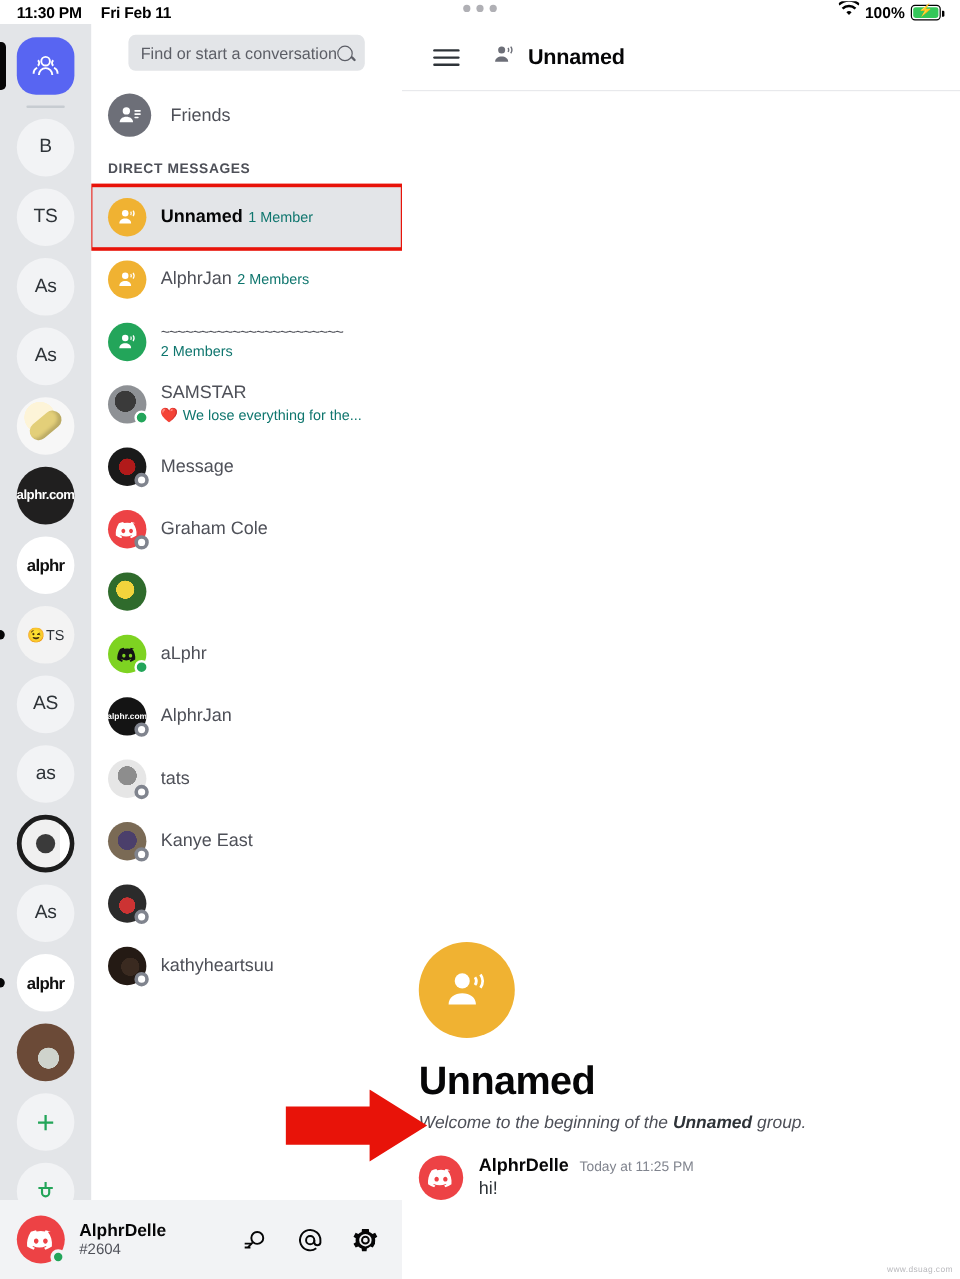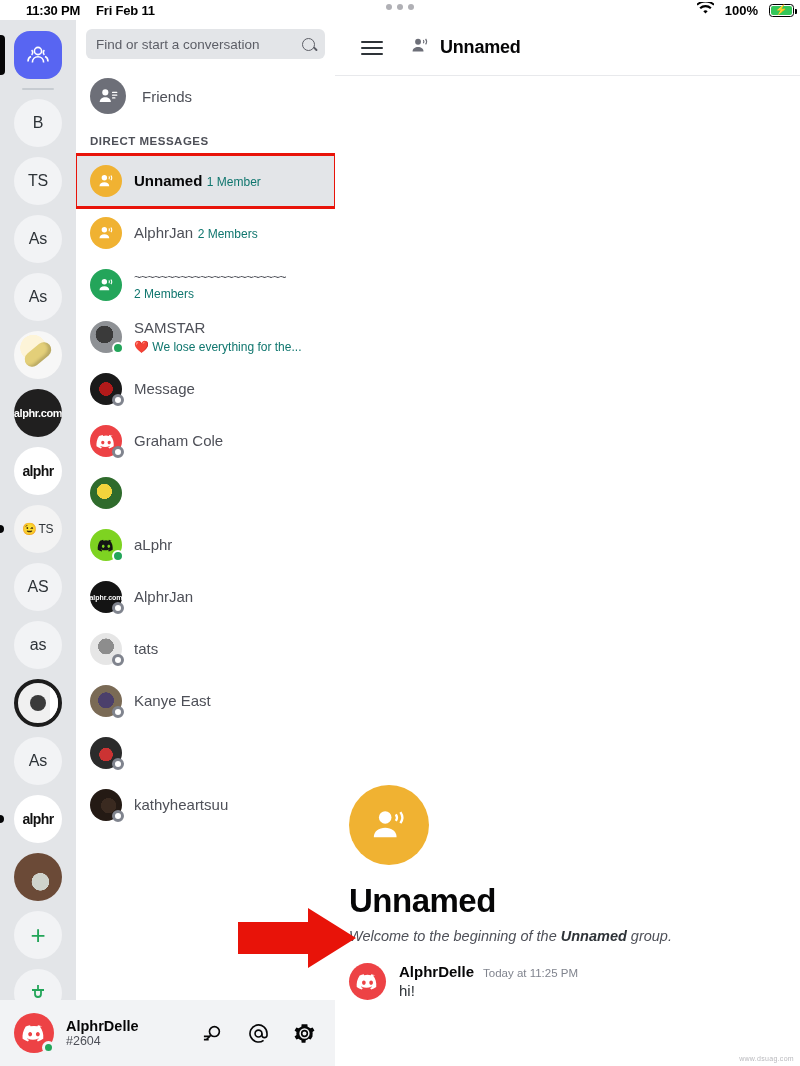--- a/index.html
+++ b/index.html
@@ -9,25 +9,24 @@
     background:#ffffff;
     overflow:hidden;
     position:relative;
   }
 
   
   #status-bar{
     position:absolute; top:0; left:0; width:800px; height:20px;
     display:flex; align-items:center; z-index:40;
     background:#ffffff;
-    padding-left:12px;
   }
   .sb-time{ font-size:13px; font-weight:700; color:#000; margin-left:14px; letter-spacing:-0.2px;}
   .sb-date{ font-size:13px; font-weight:700; color:#000; margin-left:16px; letter-spacing:-0.2px;}
-  .sb-right{ margin-left:auto; display:flex; align-items:center; gap:11px; margin-right:6px;}
+  .sb-right{ margin-left:auto; display:flex; align-items:center; gap:5px; margin-right:16px;}
   .sb-pct{ font-size:13px; font-weight:600; color:#000;}
   .batt{ width:25px; height:13px; border:1.5px solid #000; border-radius:3.5px; position:relative; display:flex; align-items:center; justify-content:center;}
   .batt::after{content:""; position:absolute; right:-3.5px; top:4px; width:2px; height:5px; background:#000; border-radius:0 1px 1px 0;}
   .batt-fill{ position:absolute; left:1px; top:1px; bottom:1px; right:1px; background:#34C759; border-radius:2px;}
   .bolt{ position:relative; z-index:2; color:#fff; font-size:10px; line-height:1;}
   .dots-handle{ position:absolute; left:0; right:0; top:4px; display:flex; justify-content:center; gap:5px; }
   .dots-handle i{ width:6px;height:6px;border-radius:50%;background:#b0b0b5; display:block;}
 
   
   #server-rail{
@@ -56,21 +55,21 @@
   .art-alphrlight{background:#fff;color:#111;font-size:14px;font-weight:700;letter-spacing:-0.6px;}
   .art-emoji{background:#f3f3f3;font-size:12px;display:flex;gap:1px;align-items:center;}
   .art-target{background:#f0f0f0;position:relative;border:4px solid #1c1c1c;}
   .art-target::after{content:"";position:absolute;width:16px;height:16px;border-radius:50%;background:#3a3a3a;left:50%;top:50%;transform:translate(-50%,-50%);}
   .art-target::before{content:"";position:absolute;right:-4px;top:-4px;bottom:-4px;width:12px;background:#fff;border-radius:0 24px 24px 0;}
   .art-dog{background:radial-gradient(circle at 55% 60%,#cfd3cc 0 22%,#6b4a37 23% 100%);}
 
   
   #dm-panel{
     position:absolute; left:76px; top:20px; width:259px; height:1046px;
-    background:#fff; z-index:15; display:flex; flex-direction:column;
+    background:#fff; z-index:15; display:flex; flex-direction:column;align-items:center;
   }
   #search-wrap{ padding:9px 10px 8px 10px;}
   #search-box{
     height:30px;background:#e3e5e8;border-radius:6px;
     display:flex;align-items:center;padding:0 10px;
   }
   #search-box .ph{ font-size:13.5px;color:#5c5e66; flex:1;}
   .magn{ width:13px;height:13px;border:1.7px solid #5c5e66;border-radius:50%;position:relative;flex:none;}
   .magn::after{content:"";position:absolute;width:5px;height:1.7px;background:#5c5e66;right:-4px;bottom:0px;transform:rotate(45deg);border-radius:1px;}
 

